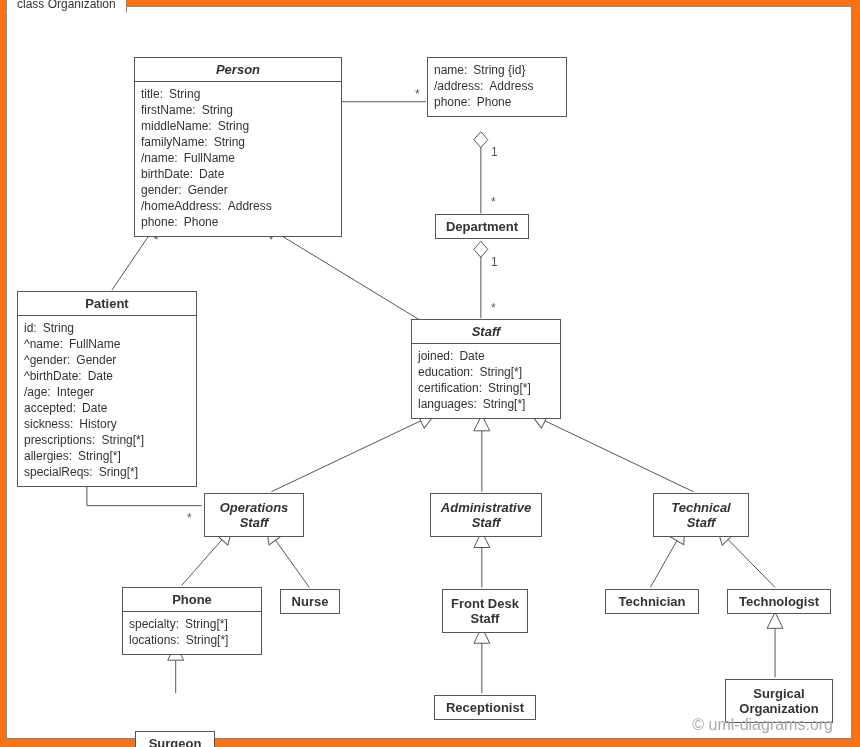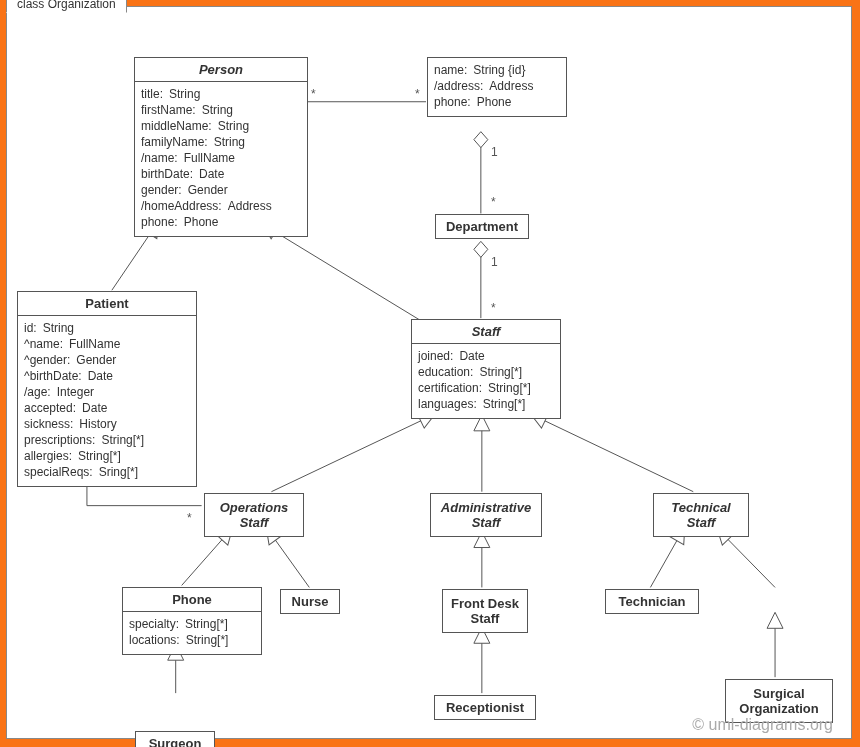--- a/index.html
+++ b/index.html
@@ -189,21 +189,21 @@
 
     <div class="mlabel" style="left:304px; top:80px;">*</div>
     <div class="mlabel" style="left:408px; top:80px;">*</div>
     <div class="mlabel" style="left:484px; top:138px;">1</div>
     <div class="mlabel" style="left:484px; top:188px;">*</div>
     <div class="mlabel" style="left:484px; top:248px;">1</div>
     <div class="mlabel" style="left:484px; top:294px;">*</div>
     <div class="mlabel" style="left:86px; top:468px;">*</div>
     <div class="mlabel" style="left:180px; top:504px;">*</div>
 
-    <div class="box" style="left:127px; top:50px; width:174px;">
+    <div class="box" style="left:127px; top:50px; width:208px;">
       <div class="title">Person</div>
       <div class="attrs">
         <div class="row">
             <span class="name">title:</span>
             <span class="type">String</span>
           </div>
         <div class="row">
             <span class="name">firstName:</span>
             <span class="type">String</span>
           </div>
@@ -358,20 +358,23 @@
     </div>
 
     <div class="box" style="left:435px; top:582px; width:86px;">
       <div class="title normal single" style="padding:6px 4px;">Front Desk Staff</div>
     </div>
 
     <div class="box" style="left:598px; top:582px; width:94px;">
       <div class="title normal single">Technician</div>
     </div>
 
+    <div class="box" style="left:720px; top:582px; width:104px;">
+      <div class="title normal single">Technologist</div>
+    </div>
 
     <div class="box" style="left:128px; top:724px; width:80px;">
       <div class="title normal single">Surgeon</div>
     </div>
 
     <div class="box" style="left:427px; top:688px; width:102px;">
       <div class="title normal single">Receptionist</div>
     </div>
 
     <div class="box" style="left:718px; top:672px; width:108px;">

